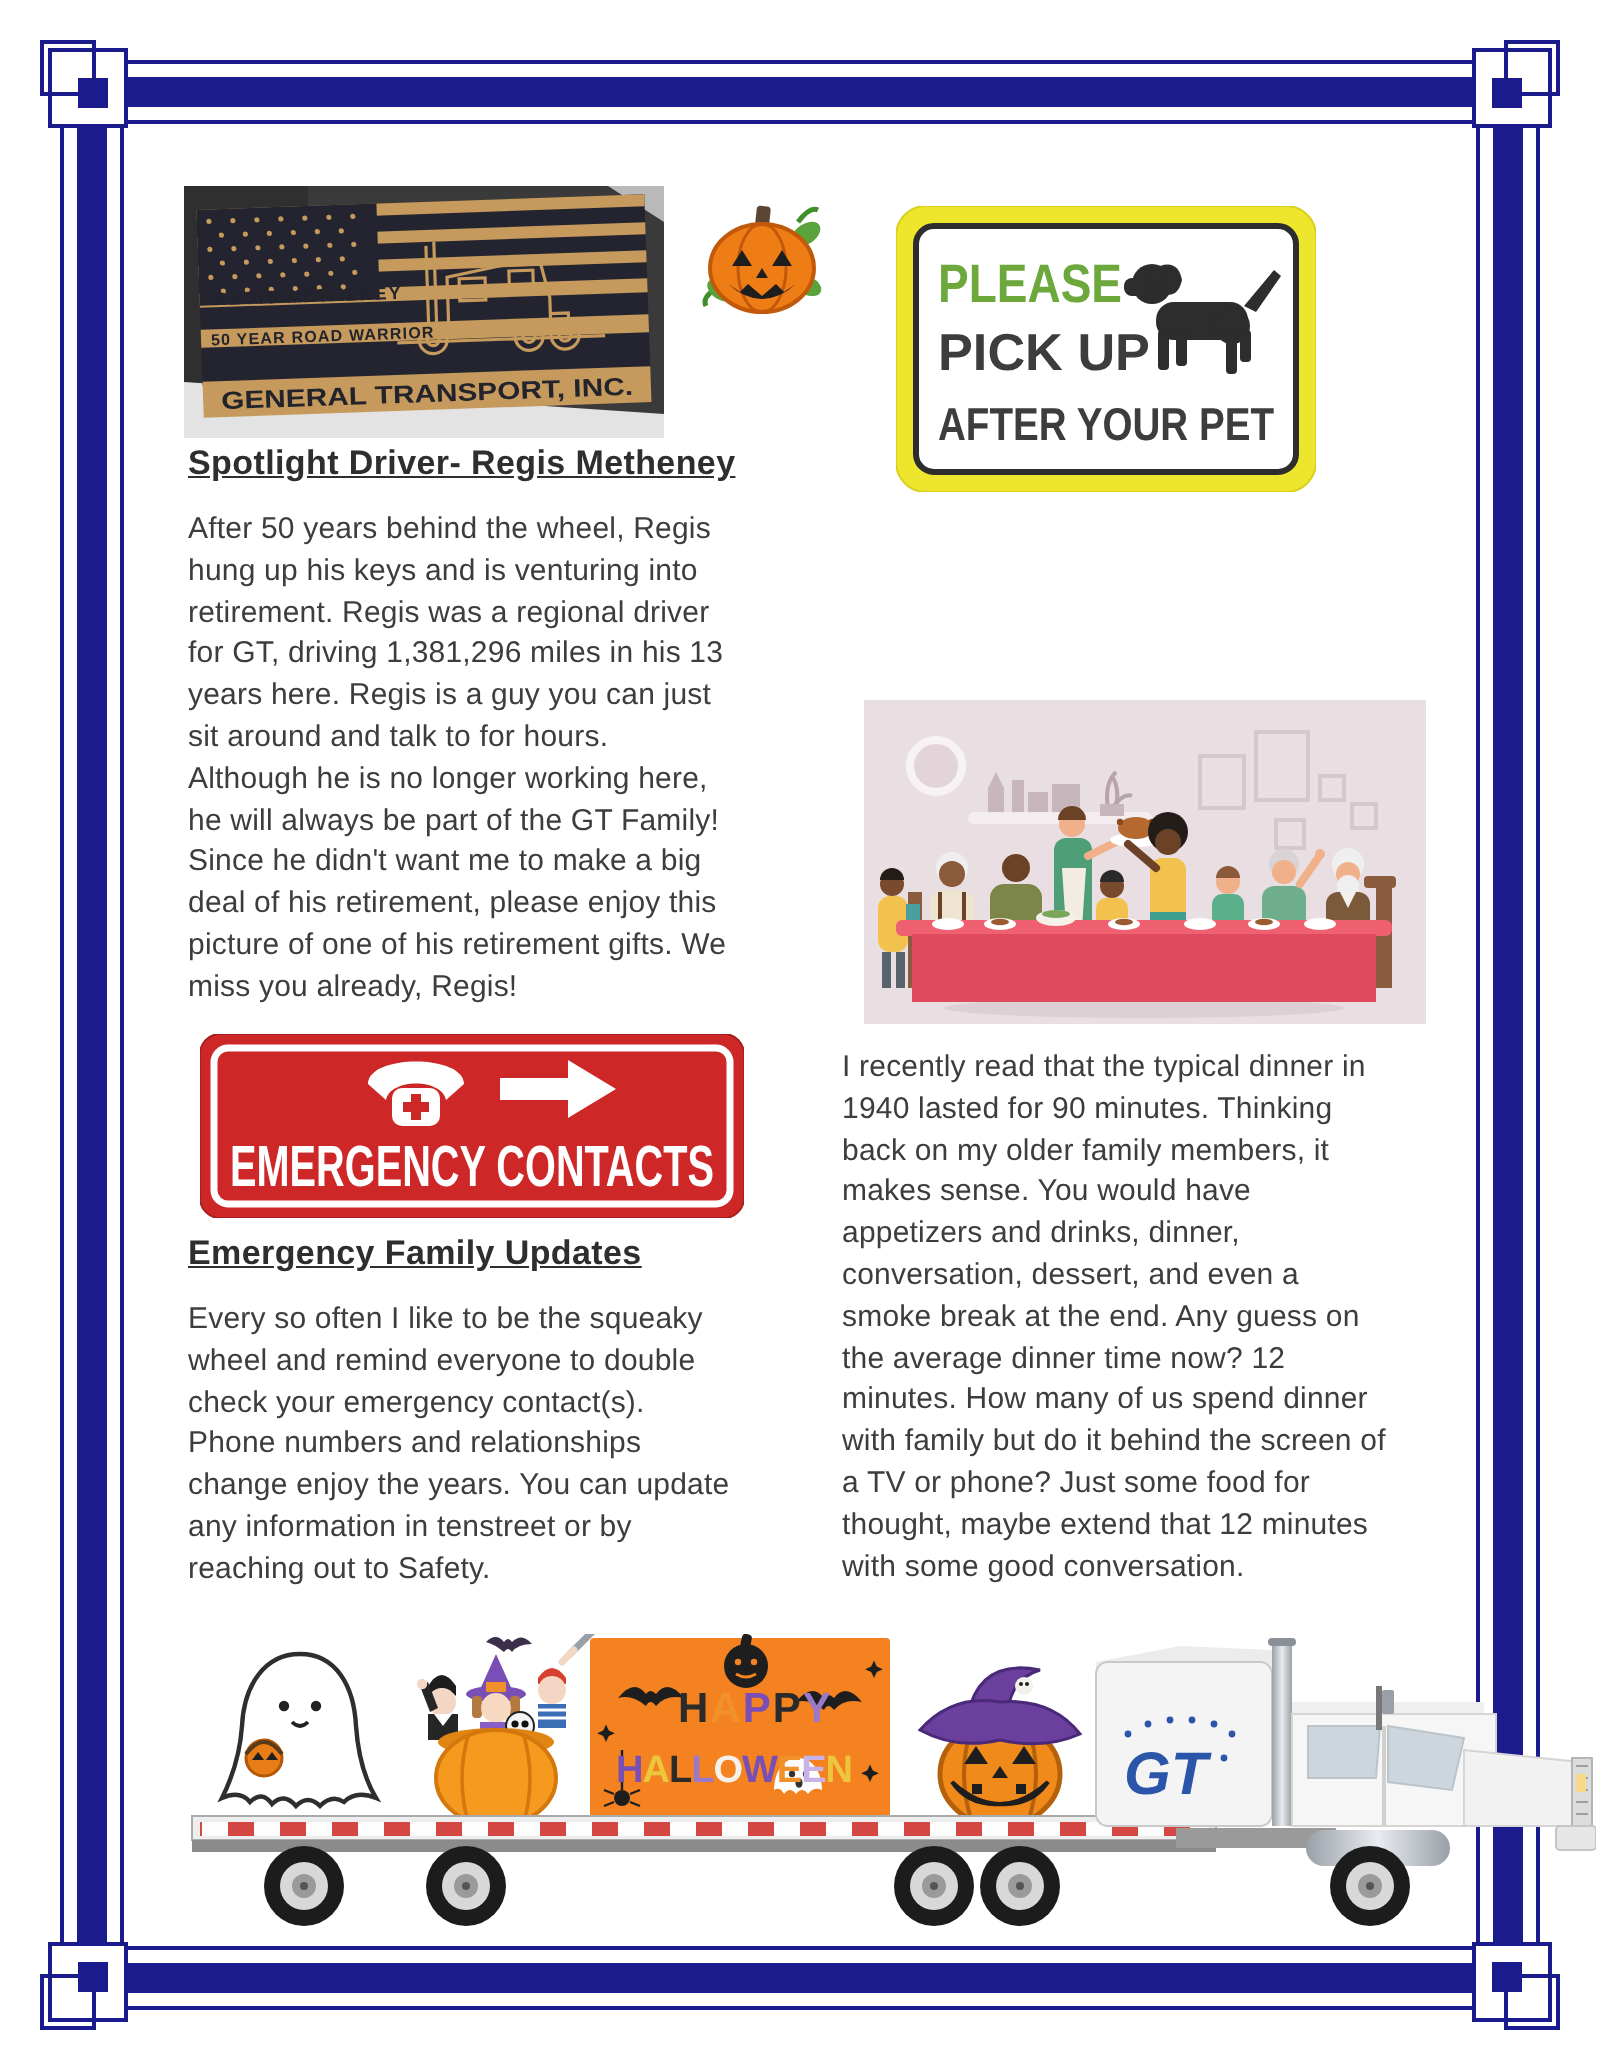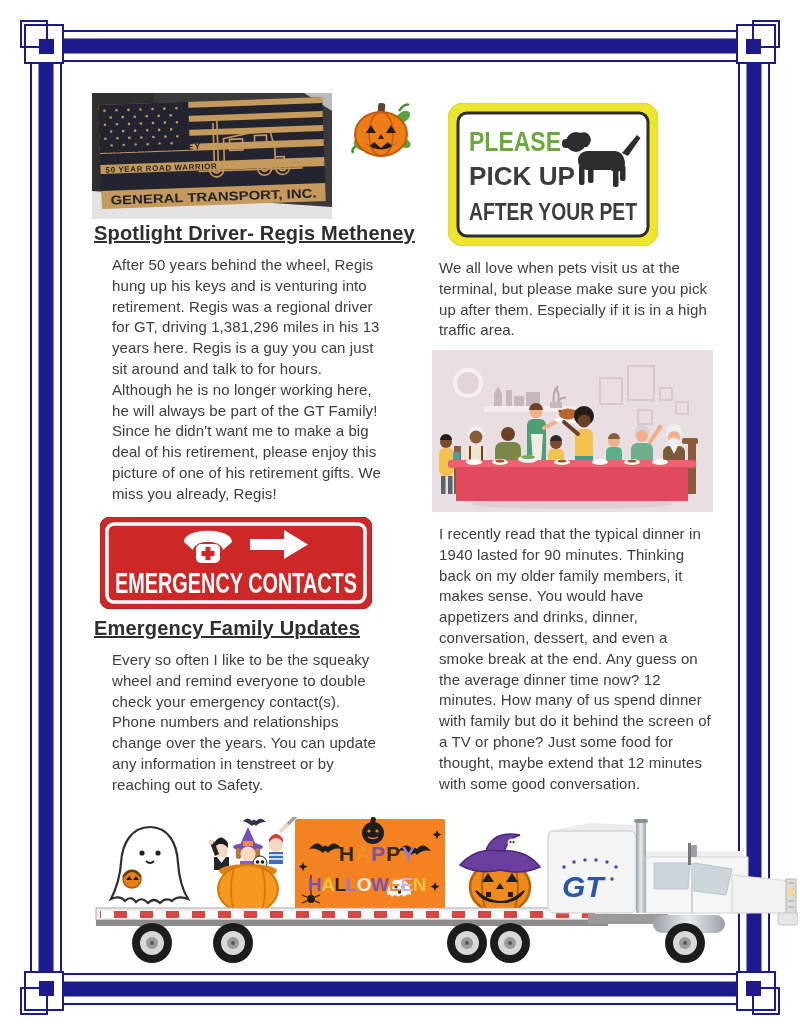--- a/index.html
+++ b/index.html
@@ -1,21 +1,21 @@
 <!DOCTYPE html>
 <html><head>
 <meta charset="utf-8">
 <style>
   html,body{margin:0;padding:0;background:#ffffff;}
   .page{position:relative;width:800px;height:1035px;background:#fff;overflow:hidden;
         font-family:"Liberation Sans",sans-serif;}
   .abs{position:absolute;}
   .para{position:absolute;font-size:15px;line-height:20.8px;color:#3d3d3d;
-        white-space:pre-line;letter-spacing:0.1px;margin-left:18px;}
-  .heading{position:absolute;font-size:20px;font-weight:bold;color:#2e2e2e;
+        white-space:pre-line;letter-spacing:0.1px;}
+  .heading{position:absolute;font-size:17px;font-weight:bold;color:#2e2e2e;
         text-decoration:underline;letter-spacing:0.2px;}
   svg{display:block;}
   text{font-family:"Liberation Sans",sans-serif;}
 </style>
 </head>
 <body>
 
 <div class="page">
 
   <svg class="abs" style="left:0;top:0" width="800" height="1035" viewBox="0 0 800 1035">
@@ -172,24 +172,20 @@
 for GT, driving 1,381,296 miles in his 13
 years here. Regis is a guy you can just
 sit around and talk to for hours.
 Although he is no longer working here,
 he will always be part of the GT Family!
 Since he didn't want me to make a big
 deal of his retirement, please enjoy this
 picture of one of his retirement gifts. We
 miss you already, Regis!</div>
 
-  <div class="para" style="left:421px;top:258px;width:310px">We all love when pets visit us at the
-terminal, but please make sure you pick
-up after them. Especially if it is in a high
-traffic area.</div>
 
   <svg class="abs" style="left:432px;top:350px" width="281" height="162" viewBox="0 0 281 162">
     <rect width="281" height="162" fill="#e9dfe2"></rect>
     <circle cx="36" cy="33" r="13" fill="#e2d4d8" stroke="#f7f2f4" stroke-width="4"></circle>
     <g>
       <rect x="52" y="56" width="92" height="6" rx="3" fill="#f4edef"></rect>
       <g fill="#c7b6bc">
         <polygon points="62,44 66,36 70,44"></polygon>
           <rect x="62" y="44" width="8" height="12"></rect>
         <rect x="74" y="40" width="6" height="16"></rect>
@@ -325,21 +321,21 @@
     </g>
     <polygon points="150,22 184,22 184,13 208,27.5 184,42 184,33 150,33" fill="#ffffff"></polygon>
     <text x="136" y="76" text-anchor="middle" font-size="29" font-weight="bold" fill="#ffffff" textLength="242" lengthAdjust="spacingAndGlyphs">EMERGENCY CONTACTS</text>
   </svg>
 
   <div class="heading" style="left:94px;top:617px">Emergency Family Updates</div>
   <div class="para" style="left:94px;top:650px;width:320px">Every so often I like to be the squeaky
 wheel and remind everyone to double
 check your emergency contact(s).
 Phone numbers and relationships
-change over the years. You can update
+change enjoy the years. You can update
 any information in tenstreet or by
 reaching out to Safety.</div>
 
   <svg class="abs" style="left:88px;top:817px" width="710" height="150" viewBox="0 0 710 150">
     <defs>
       <pattern id="tape" width="26" height="7" patternUnits="userSpaceOnUse">
         <rect width="26" height="7" fill="#ffffff"></rect>
         <rect width="13" height="7" fill="#d23430"></rect>
       </pattern>
       <g id="wheel">

